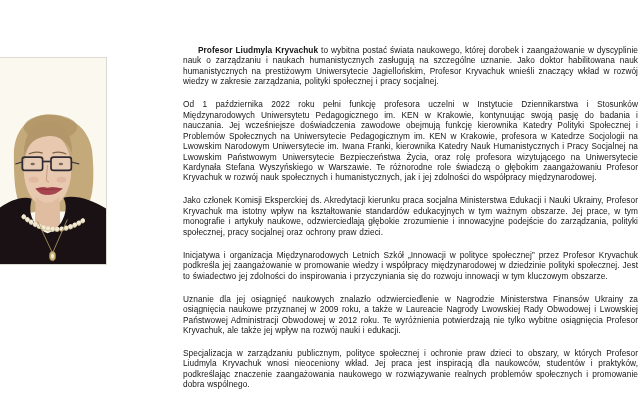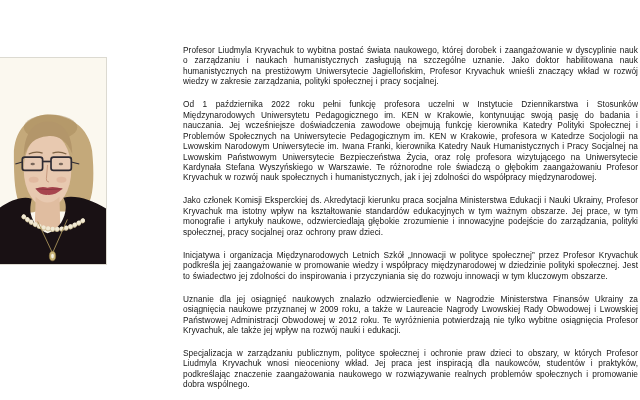--- a/index.html
+++ b/index.html
@@ -40,21 +40,21 @@
     color: #161616;
     font-size: 8.3px;
     line-height: 10.45px;
     text-align: justify;
     letter-spacing: 0.05px;
   }
   .bio p {
     margin: 0 0 12.5px 0;
     word-spacing: 0.4px;
   }
-  .bio b { font-weight: normal; }
+  .bio b { font-weight: bold; margin-left: 15px; }
 </style>
 </head>
 <body>
 
 <div class="page">
 
   <figure class="portrait">
     <svg viewBox="0 0 107 208" preserveAspectRatio="none">
 
       <rect x="0" y="0" width="107" height="208" fill="#fbf8ef"></rect>

